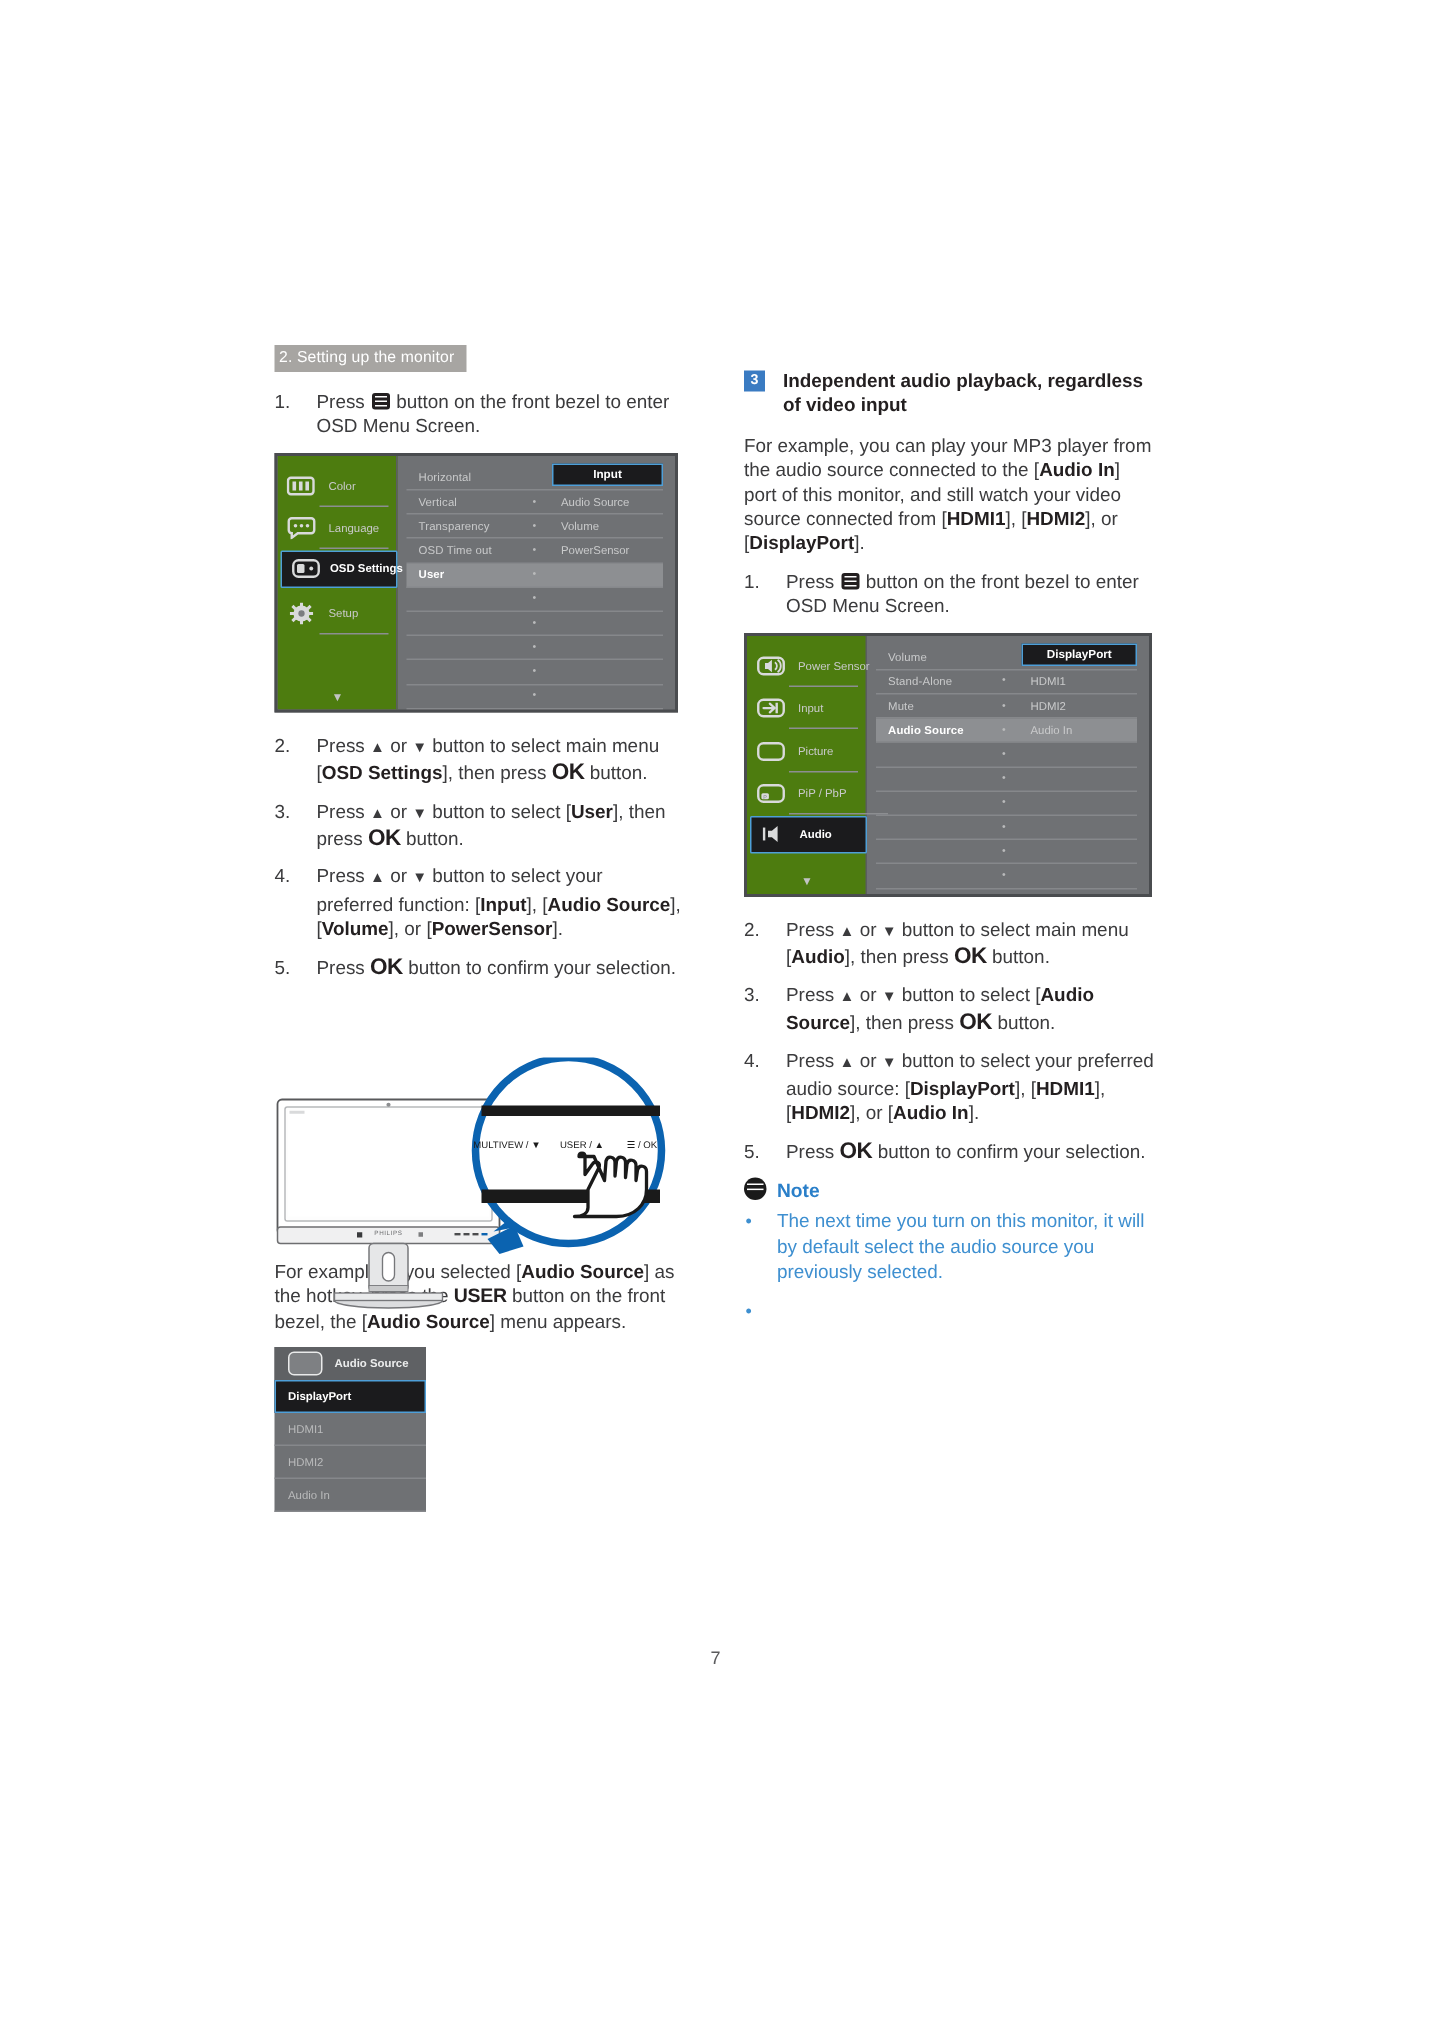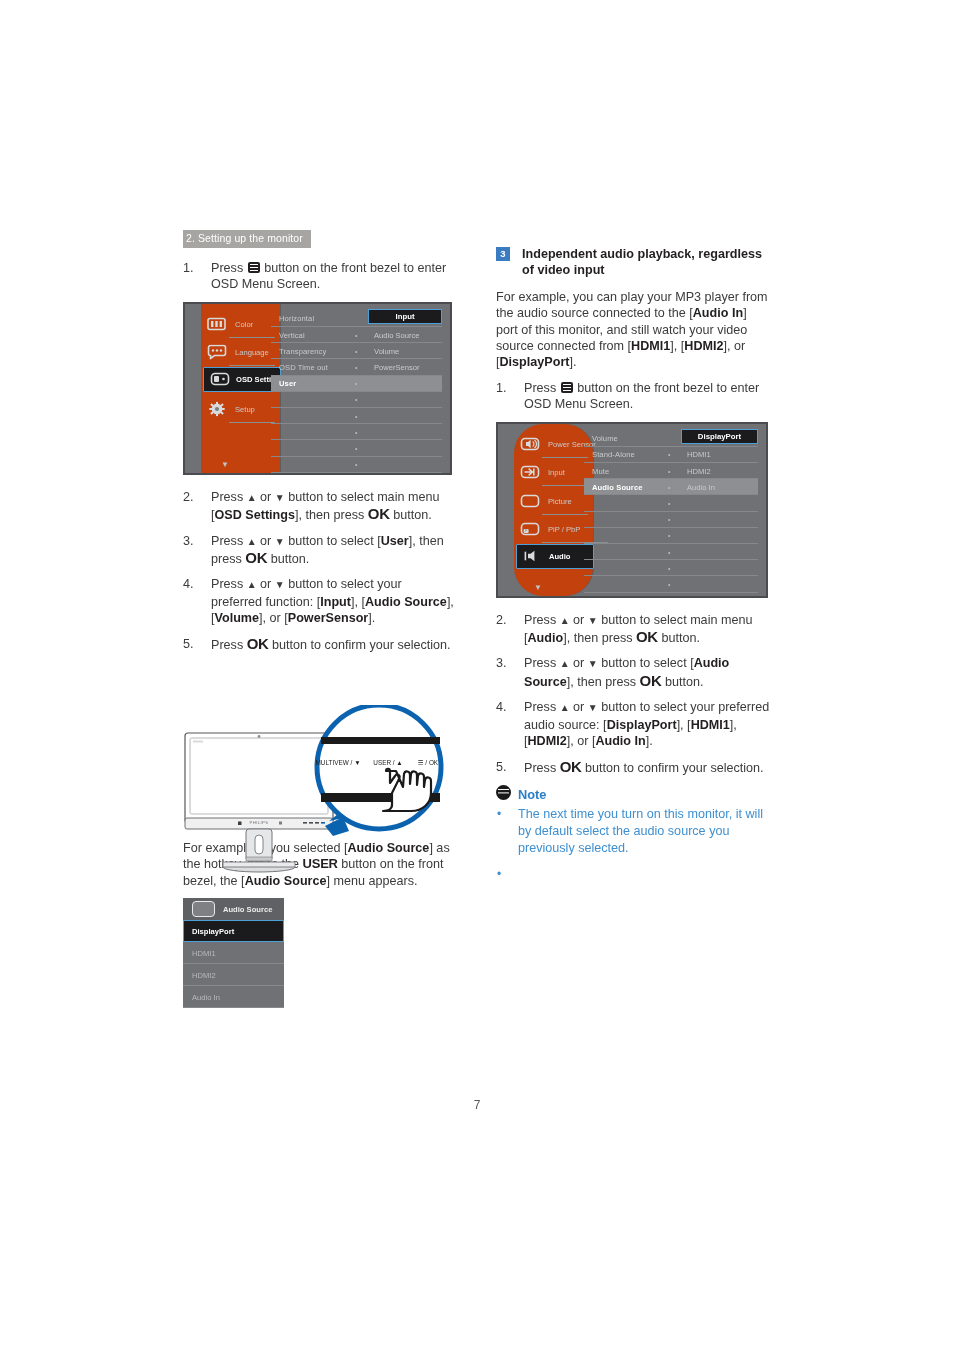--- a/index.html
+++ b/index.html
@@ -97,24 +97,23 @@
   
   .osd{
     position:relative;box-sizing:border-box;
     background:#6f7174;
     border:2px solid #4a4c4f;
     font-family:"Liberation Sans", sans-serif;
     overflow:hidden;
   }
   .osd-side{
     position:absolute;left:0;top:0;bottom:0;
-    background:#c2410c;
+    background:#4d7c0f;
     border-right:1px solid #5b5d60;
     box-sizing:border-box;
-    margin-left:16px;
   }
   .osd-body{position:absolute;top:0;right:0;bottom:0;}
   .osd-row{
     position:relative;box-sizing:border-box;
     border-bottom:1px solid #86888b;
   }
   .osd-label{
     position:absolute;left:8px;top:50%;transform:translateY(-50%);
     font-size:7.6px;color:#c9cacb;white-space:nowrap;letter-spacing:.1px;
   }
@@ -418,21 +417,21 @@
     <ul class="olist">
       <li>
         <span class="num">1.</span>
         <span>Press</span>
         <span class="menu-glyph"></span>
         <span>button on the front bezel to enter OSD Menu Screen.</span>
       </li>
     </ul>
 
     <div class="osd" id="osd-right" style="width:272px;height:176px;margin-top:4px;">
-      <div class="osd-side" id="osd-right-side" style="width:80px;border-radius:29px;">
+      <div class="osd-side" id="osd-right-side" style="width:80px;">
           <div class="side-item" style="position: absolute; left: 0px; top: 6px; width: 80px; height: 28px;">
             <span class="sicon"><svg viewBox="0 0 20 15">
                 <rect x="1.5" y="2" width="17" height="11" rx="3.5" stroke="#d9dadb" stroke-width="1.6" fill="none"></rect>
                 <path d="M6 5.5 h2 l2.6 -2.2 v8.4 l-2.6 -2.2 h-2 z" fill="#d9dadb"></path>
                 <path d="M12.6 5 a3 3 0 0 1 0 5" stroke="#d9dadb" stroke-width="1.2" fill="none"></path>
                 <path d="M14.4 3.4 a5 5 0 0 1 0 8.2" stroke="#d9dadb" stroke-width="1.2" fill="none"></path>
               </svg></span>
             <span class="sname">Power Sensor</span>
             <span class="sep"></span>
           </div>

